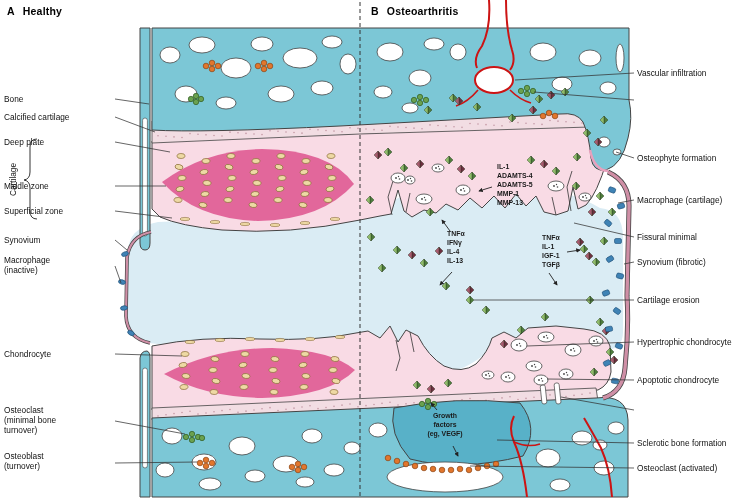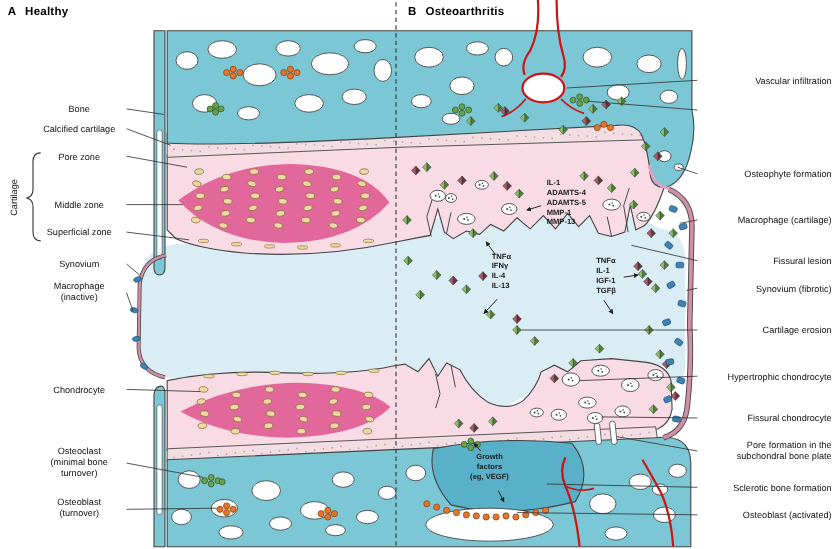--- a/index.html
+++ b/index.html
@@ -2,22 +2,22 @@
 <html><head>
 <meta charset="utf-8">
 <style>
   html,body{margin:0;padding:0}
   body{width:756px;height:499px;background:#fff;font-family:"Liberation Sans",sans-serif}
   .stage{position:relative;width:756px;height:499px;background:#fff;overflow:hidden}
   svg{position:absolute;left:0;top:0}
   .ttl{position:absolute;top:5px;font-size:10.5px;font-weight:bold;color:#000;letter-spacing:.2px}
   .ttl .pname{margin-left:8px}
   .lbl{position:absolute;font-size:8.3px;line-height:1.22;color:#111;white-space:pre-line}
-  .lbl-l{left:16px;width:112px;text-align:center}
-  .lbl-r{left:637px;width:119px;text-align:right}
+  .lbl-l{left:4px;width:112px;text-align:left}
+  .lbl-r{left:637px;width:119px;text-align:left}
   .ann{position:absolute;font-size:6.9px;font-weight:bold;line-height:1.3;color:#1a1a1a;white-space:pre-line}
   .ann-c{text-align:center}
   .rot{position:absolute;left:-14px;top:174px;width:54px;height:11px;text-align:center;font-size:8.3px;color:#111;transform:rotate(-90deg)}
 </style>
 </head>
 <body>
 
 <div class="stage">
 
 <svg width="756" height="499" viewBox="0 0 756 499">
@@ -618,45 +618,43 @@
   <span class="plet">A</span><span class="pname">Healthy</span>
 </div>
 <div class="ttl" style="left:371px">
   <span class="plet">B</span><span class="pname">Osteoarthritis</span>
 </div>
 
 <div class="rot">Cartilage</div>
 
 <div class="lbl lbl-l" style="top:94px">Bone</div>
 <div class="lbl lbl-l" style="top:112px">Calcified cartilage</div>
-<div class="lbl lbl-l" style="top:137px">Pore zone</div>
+<div class="lbl lbl-l" style="top:137px">Deep plate</div>
 <div class="lbl lbl-l" style="top:181px">Middle zone</div>
 <div class="lbl lbl-l" style="top:206px">Superficial zone</div>
 <div class="lbl lbl-l" style="top:235px">Synovium</div>
 <div class="lbl lbl-l" style="top:255px">Macrophage
 (inactive)</div>
 <div class="lbl lbl-l" style="top:349px">Chondrocyte</div>
 <div class="lbl lbl-l" style="top:405px">Osteoclast
 (minimal bone
 turnover)</div>
 <div class="lbl lbl-l" style="top:451px">Osteoblast
 (turnover)</div>
 
 <div class="lbl lbl-r" style="top:68px">Vascular infiltration</div>
 <div class="lbl lbl-r" style="top:153px">Osteophyte formation</div>
 <div class="lbl lbl-r" style="top:195px">Macrophage (cartilage)</div>
-<div class="lbl lbl-r" style="top:232px">Fissural lesion</div>
+<div class="lbl lbl-r" style="top:232px">Fissural minimal</div>
 <div class="lbl lbl-r" style="top:257px">Synovium (fibrotic)</div>
 <div class="lbl lbl-r" style="top:295px">Cartilage erosion</div>
 <div class="lbl lbl-r" style="top:337px">Hypertrophic chondrocyte</div>
-<div class="lbl lbl-r" style="top:375px">Fissural chondrocyte</div>
-<div class="lbl lbl-r" style="top:399px">Pore formation in the
-subchondral bone plate</div>
+<div class="lbl lbl-r" style="top:375px">Apoptotic chondrocyte</div>
 <div class="lbl lbl-r" style="top:438px">Sclerotic bone formation</div>
-<div class="lbl lbl-r" style="top:463px">Osteoblast (activated)</div>
+<div class="lbl lbl-r" style="top:463px">Osteoclast (activated)</div>
 
 <div class="ann" style="left:497px;top:163px">IL-1
 ADAMTS-4
 ADAMTS-5
 MMP-1
 MMP-13</div>
 <div class="ann" style="left:447px;top:230px">TNFα
 IFNγ
 IL-4
 IL-13</div>

